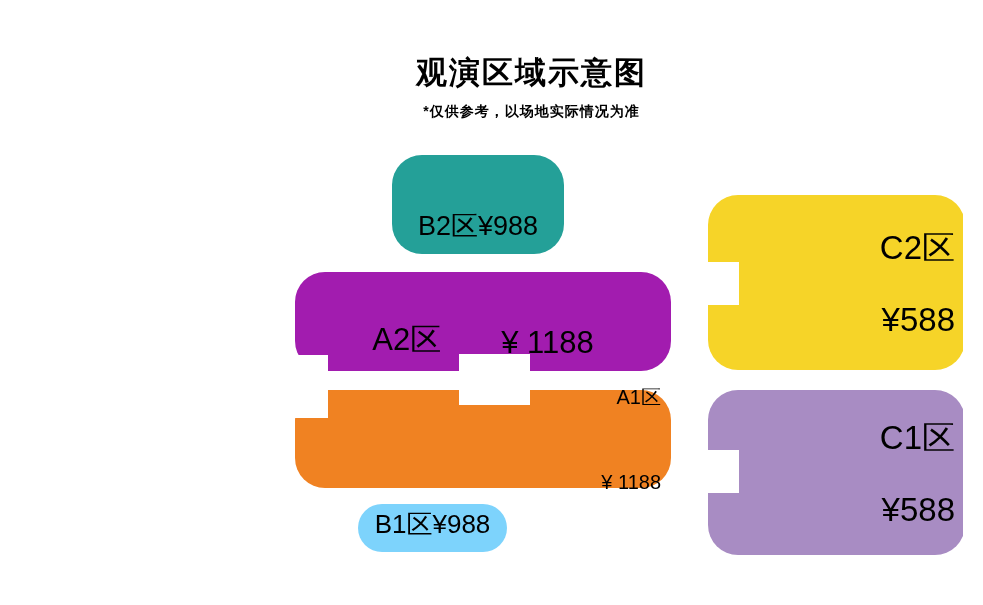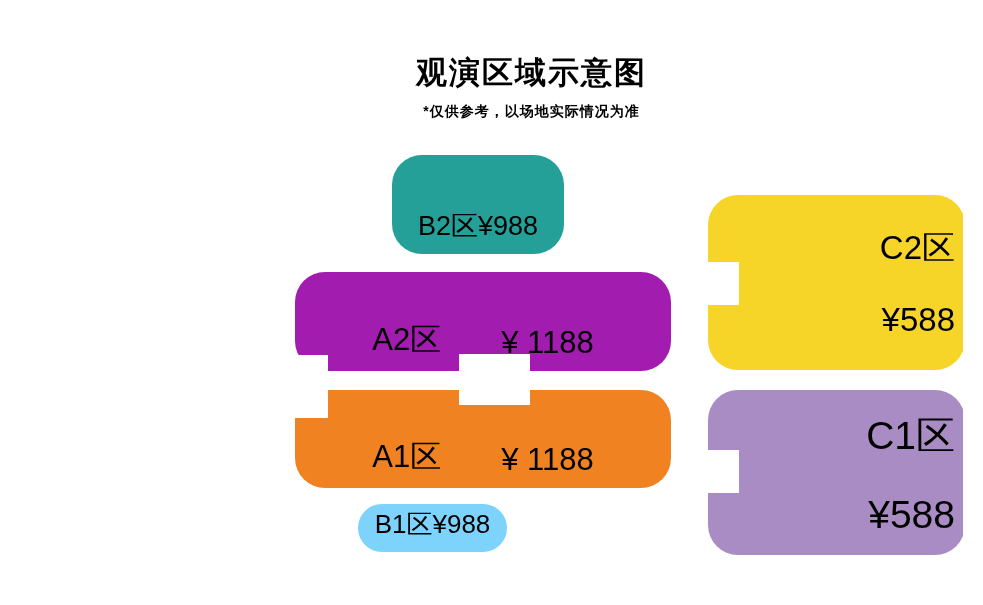--- a/index.html
+++ b/index.html
@@ -47,35 +47,35 @@
   .b2 {
     left: 352px; top: 115px; width: 172px; height: 99px;
     font-size: 27px; font-weight: 500;
   }
   .a2 {
     left: 255px; top: 232px; width: 376px; height: 99px;
     font-size: 31px; font-weight: 500; gap: 40px;
   }
   .a1 {
     left: 255px; top: 350px; width: 376px; height: 98px;
-    font-size: 31px; font-weight: 500; gap: 40px;
+    font-size: 20px; font-weight: 500; gap: 40px; flex-direction: column;
   }
   .b1 {
     left: 318px; top: 464px; width: 149px; height: 48px;
     font-size: 26px; font-weight: 500;
   }
   .c2 {
     left: 668px; top: 155px; width: 257px; height: 175px;
     flex-direction: column; gap: 10px;
     font-size: 33px; font-weight: 500;
   }
   .c1 {
     left: 668px; top: 350px; width: 257px; height: 165px;
     flex-direction: column; gap: 10px;
-    font-size: 39px; font-weight: 500;
+    font-size: 33px; font-weight: 500;
   }
   .cut {
     position: absolute;
     background: #ffffff;
   }
   .cut-a2-left  { left: 255px; top: 315px; width: 33px; height: 17px; }
   .cut-a1-left  { left: 255px; top: 350px; width: 33px; height: 28px; }
   .cut-center   { left: 419px; top: 314px; width: 71px; height: 51px; }
   .cut-c2       { left: 668px; top: 222px; width: 31px; height: 43px; }
   .cut-c1       { left: 668px; top: 410px; width: 31px; height: 43px; }

